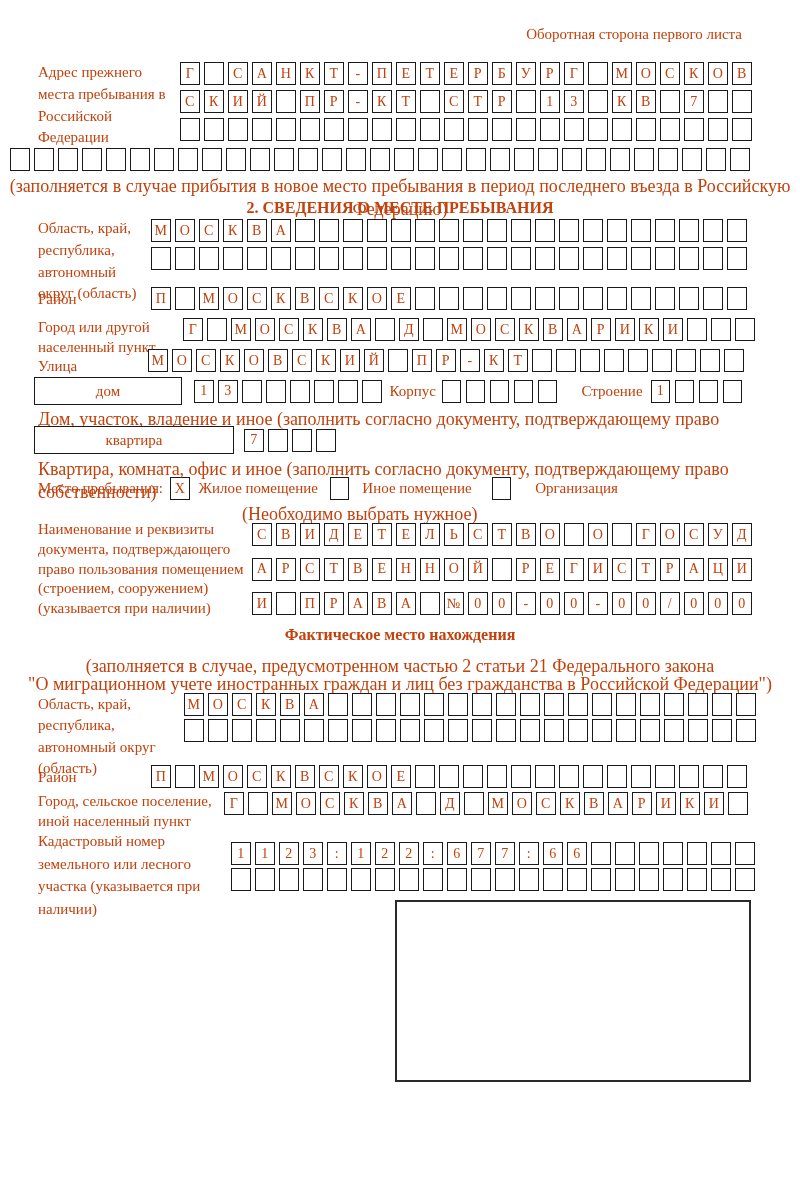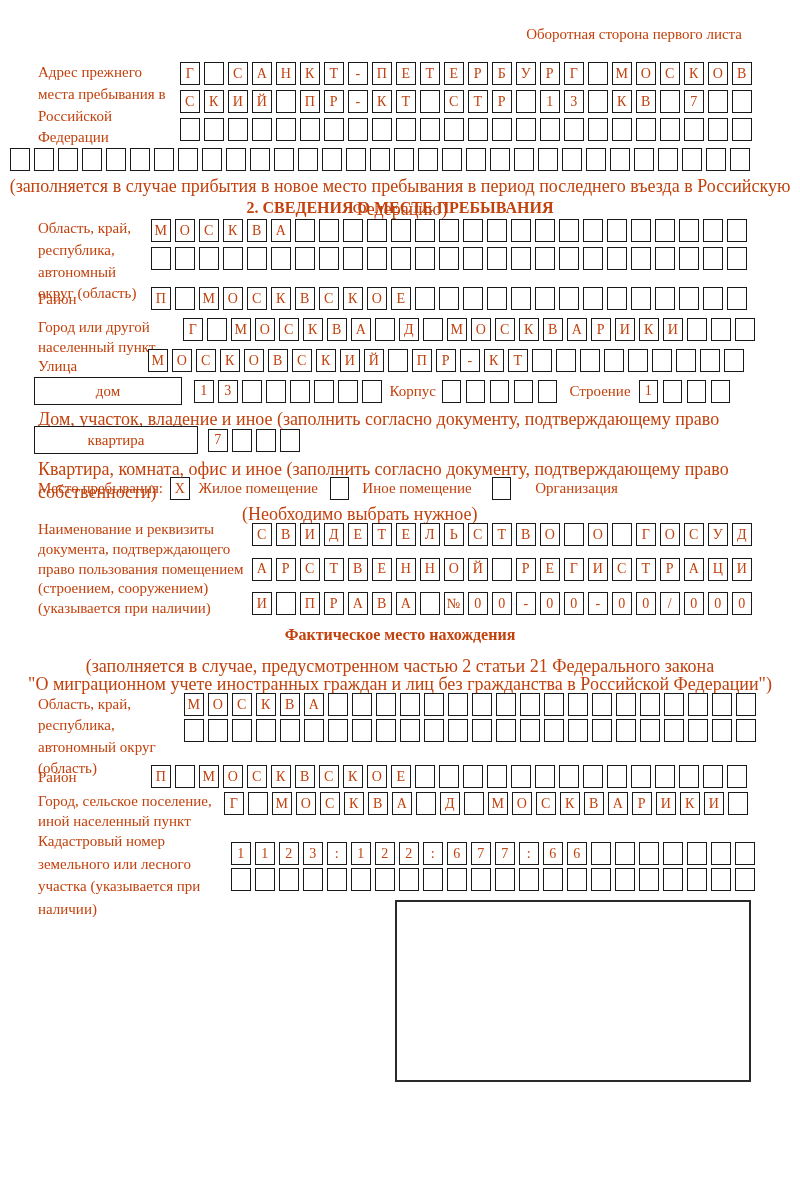--- a/index.html
+++ b/index.html
@@ -313,32 +313,32 @@
         <span class="cell"></span>
       </div>
     <div class="txt" style="margin-left:8px;">Корпус</div>
     <div class="cellrow" style="margin-left:6px;">
         <span class="cell"></span>
         <span class="cell"></span>
         <span class="cell"></span>
         <span class="cell"></span>
         <span class="cell"></span>
       </div>
-    <div class="txt" style="margin-left:12px;">Строение</div>
+    <div class="txt" style="margin-left:24px;">Строение</div>
     <div class="cellrow" style="margin-left:8px;">
         <span class="cell">1</span>
         <span class="cell"></span>
         <span class="cell"></span>
         <span class="cell"></span>
       </div>
   </div>
   <div class="abs note" style="top:408px;left:38px;">Дом, участок, владение и иное (заполнить согласно документу, подтверждающему право собственности)</div>
 
   <div class="abs hrow" style="top:426px;left:34px;">
-    <div class="widebox" style="width:164px;">квартира</div>
+    <div class="widebox" style="width:200px;">квартира</div>
     <div class="cellrow" style="margin-left:10px;">
         <span class="cell">7</span>
         <span class="cell"></span>
         <span class="cell"></span>
         <span class="cell"></span>
       </div>
   </div>
   <div class="abs hrow" style="top:477px;left:38px;">
     <div class="txt">Место пребывания:</div>
     <span class="cell" style="margin-left:7px;">X</span>

